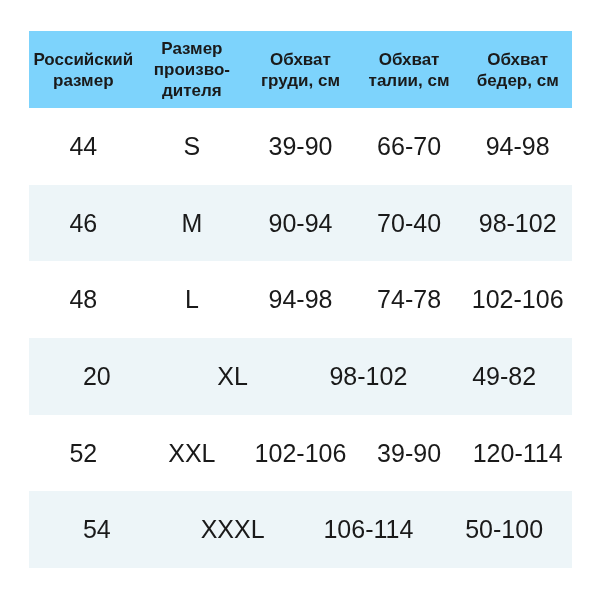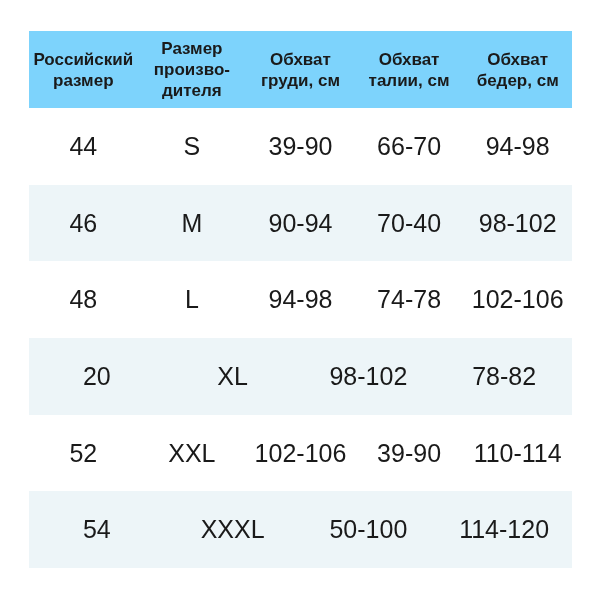--- a/index.html
+++ b/index.html
@@ -98,32 +98,32 @@
       <div class="cell td">L</div>
       <div class="cell td">94-98</div>
       <div class="cell td">74-78</div>
       <div class="cell td">102-106</div>
     </div>
 
     <div class="row alt">
       <div class="cell td">20</div>
       <div class="cell td">XL</div>
       <div class="cell td">98-102</div>
-      <div class="cell td">78-82</div>
+      <div class="cell td">49-82</div>
     </div>
 
     <div class="row">
       <div class="cell td">52</div>
       <div class="cell td">XXL</div>
       <div class="cell td">102-106</div>
       <div class="cell td">39-90</div>
-      <div class="cell td">110-114</div>
+      <div class="cell td">120-114</div>
     </div>
 
     <div class="row alt">
       <div class="cell td">54</div>
       <div class="cell td">XXXL</div>
+      <div class="cell td">106-114</div>
       <div class="cell td">50-100</div>
-      <div class="cell td">114-120</div>
     </div>
 
   </div>
 </div>
 
 </body></html>

